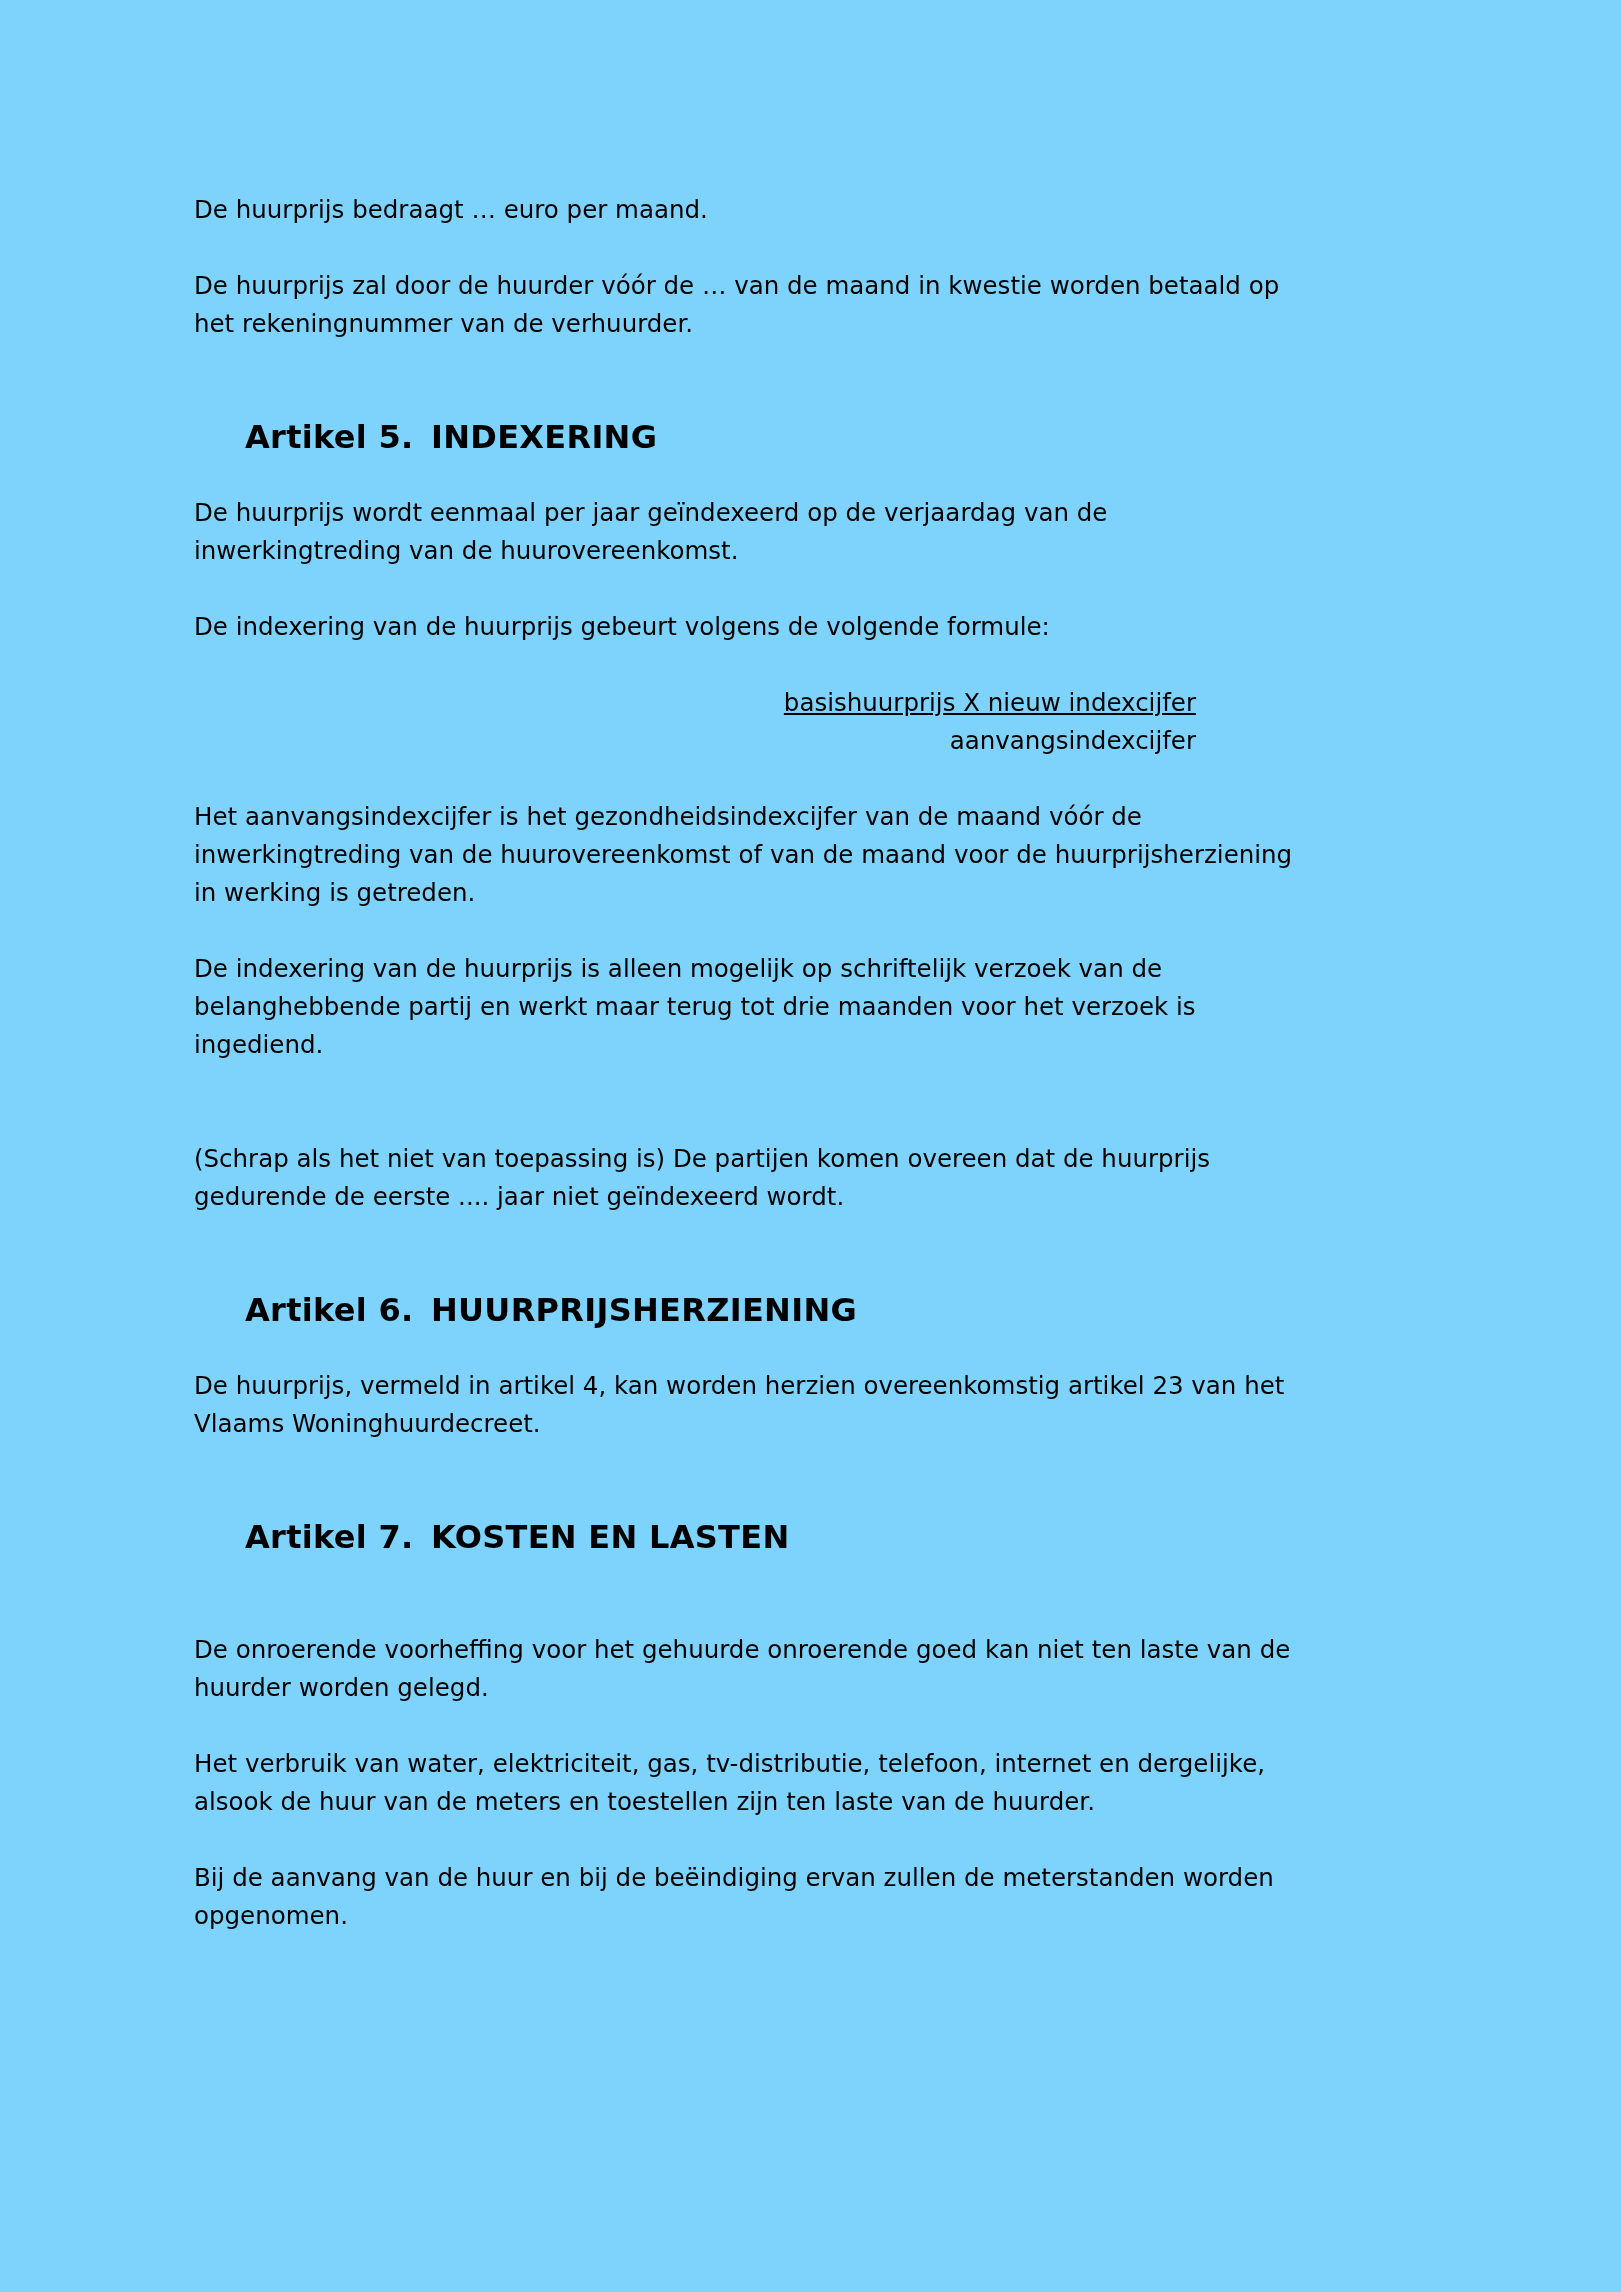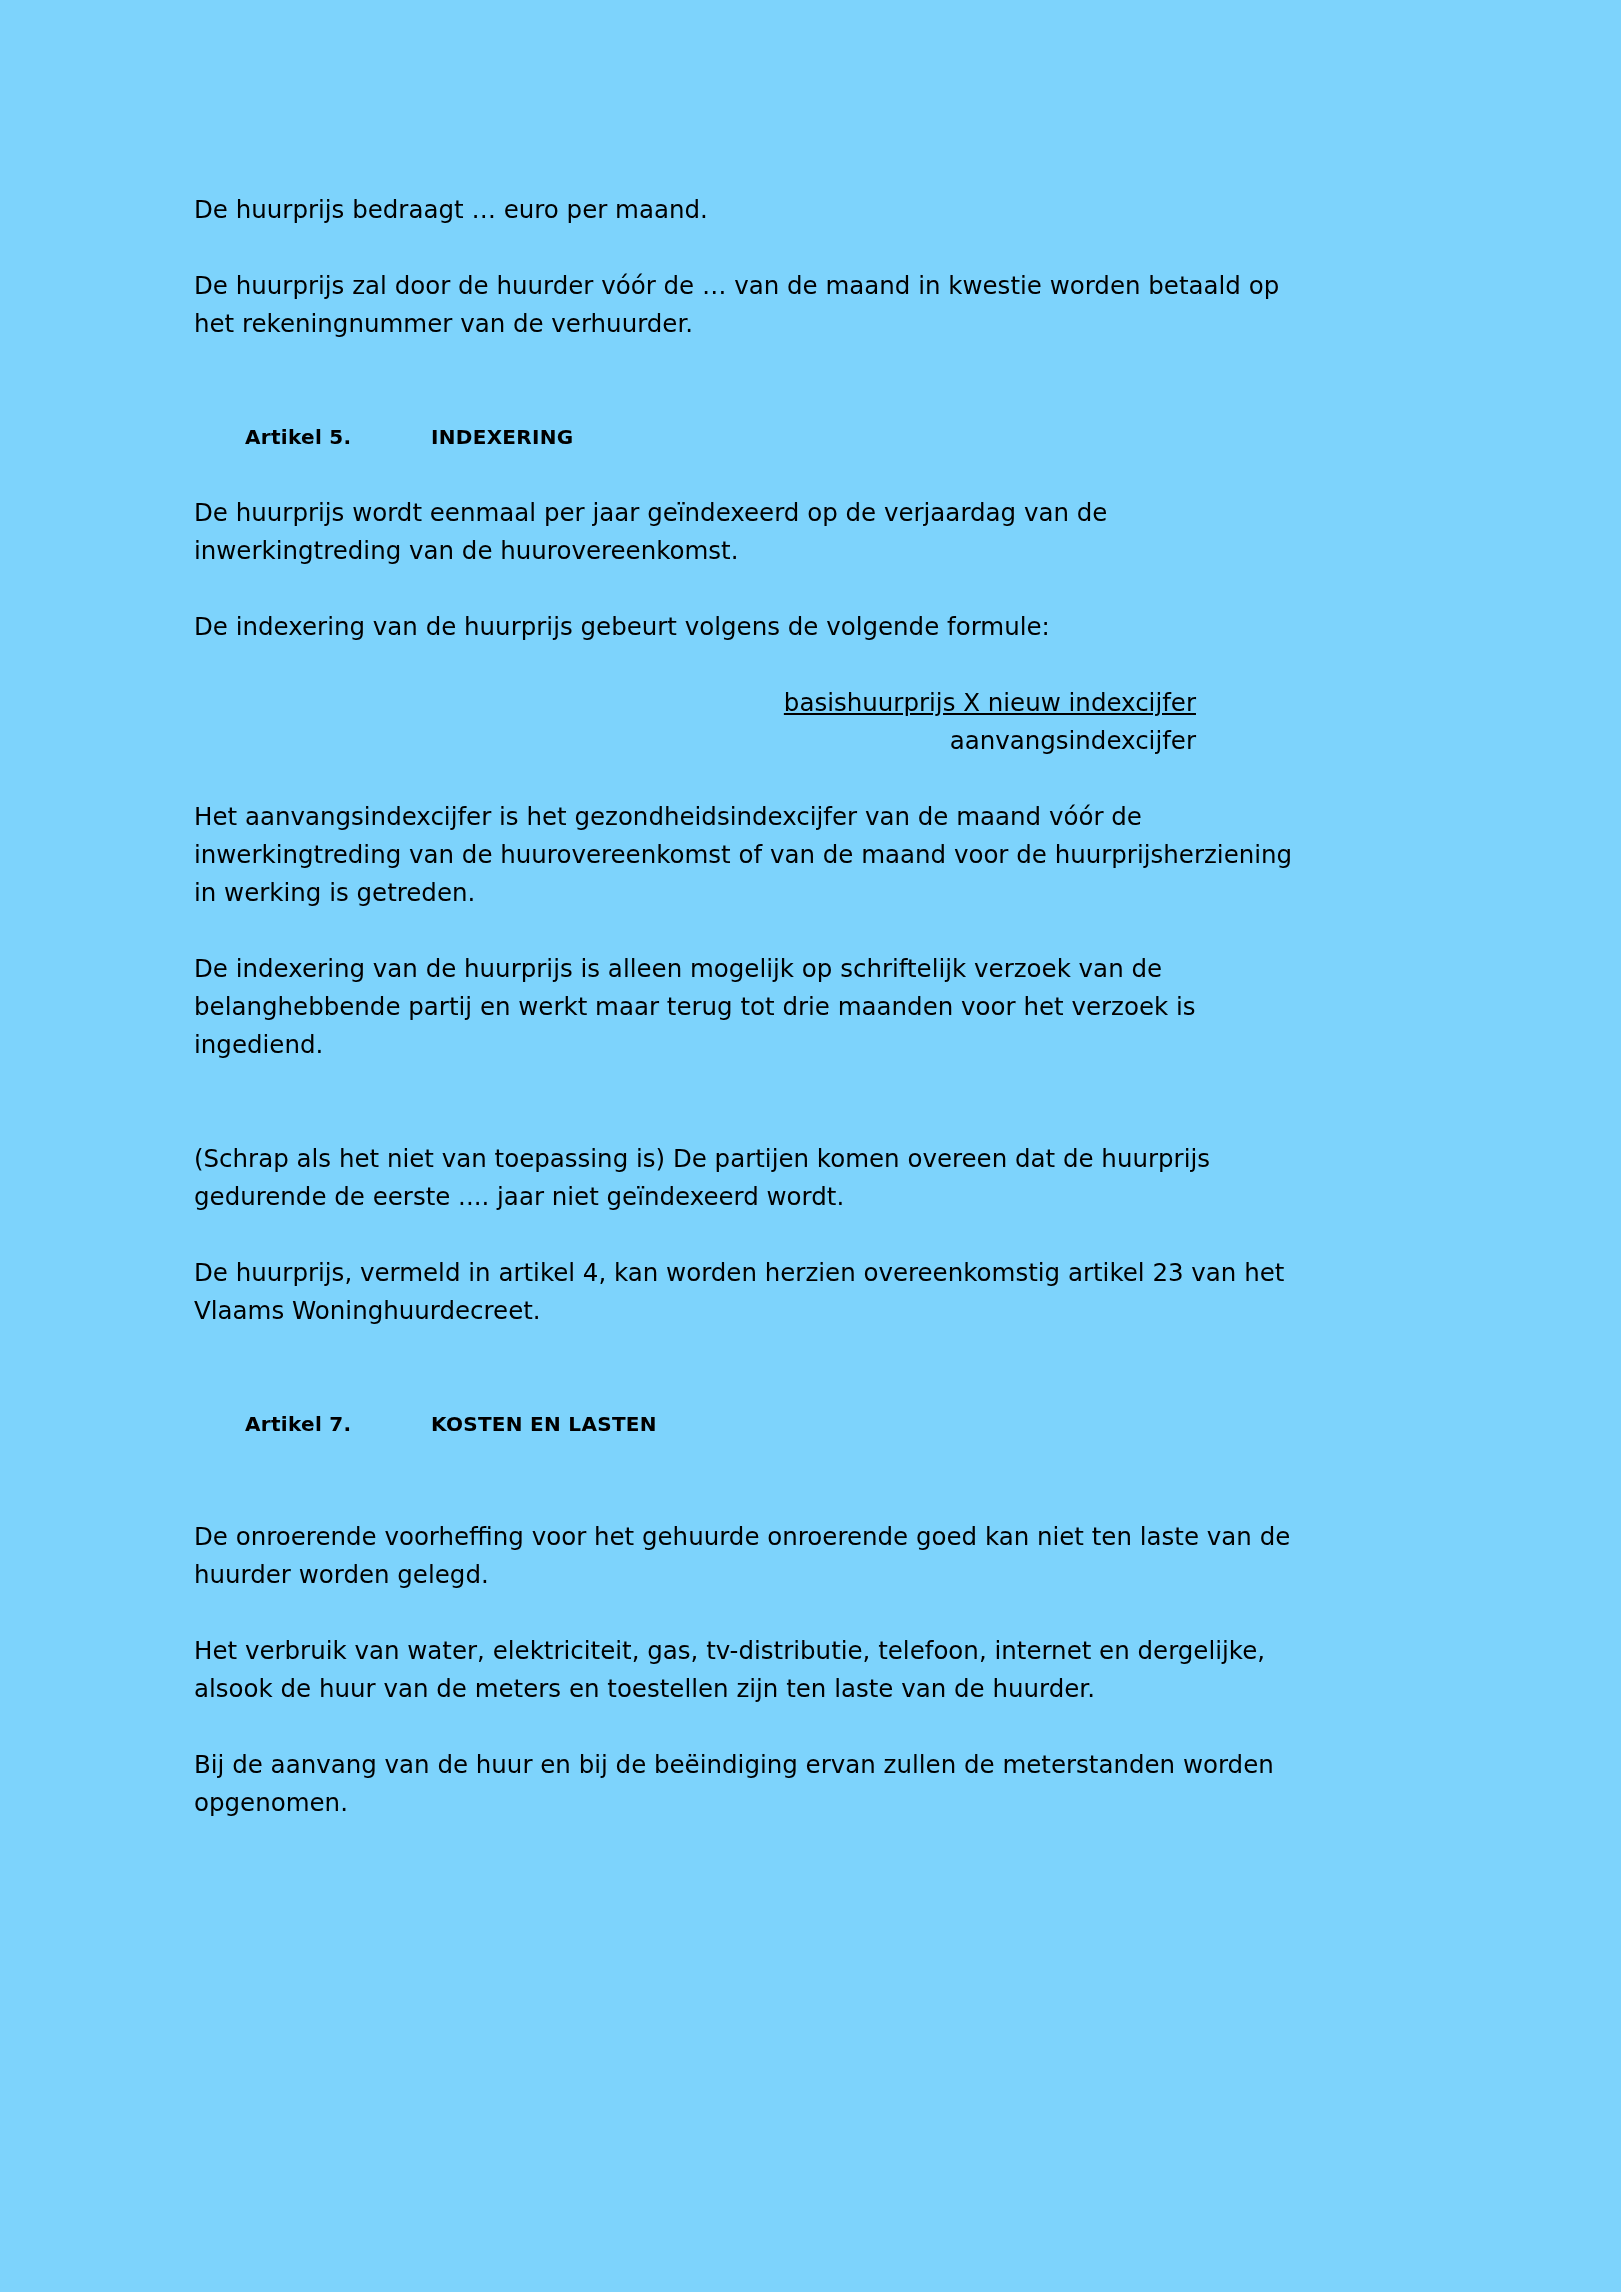--- a/index.html
+++ b/index.html
@@ -22,21 +22,21 @@
     overflow: hidden;
   }
   .doc-page p {
     margin: 38px 0;
     white-space: pre-line; 
   }
   .doc-page > :first-child {
     margin-top: 0;
   }
   h2.article-heading {
-    font-size: 20px;
+    font-size: 32px;
     line-height: 38px;
     font-weight: bold;
     margin: 75px 0 38px 0;
     padding-left: 51px;
     letter-spacing: 0.3px;
   }
   h2.article-heading.extra-space-after {
     margin-bottom: 75px;
   }
   .art-num {
@@ -84,20 +84,23 @@
 
   <p>De indexering van de huurprijs is alleen mogelijk op schriftelijk verzoek van de
 belanghebbende partij en werkt maar terug tot drie maanden voor het verzoek is
 ingediend.</p>
 
   <p>
     <span class="italic">(Schrap als het niet van toepassing is)</span><span> De partijen komen overeen dat de huurprijs
 gedurende de eerste .... jaar niet geïndexeerd wordt.</span>
   </p>
 
+  <h2 class="article-heading">
+    <span class="art-num">Artikel 6.</span><span>HUURPRIJSHERZIENING</span>
+  </h2>
 
   <p>De huurprijs, vermeld in artikel 4, kan worden herzien overeenkomstig artikel 23 van het
 Vlaams Woninghuurdecreet.</p>
 
   <h2 class="article-heading extra-space-after">
     <span class="art-num">Artikel 7.</span><span>KOSTEN EN LASTEN</span>
   </h2>
 
   <p>De onroerende voorheffing voor het gehuurde onroerende goed kan niet ten laste van de
 huurder worden gelegd.</p>

